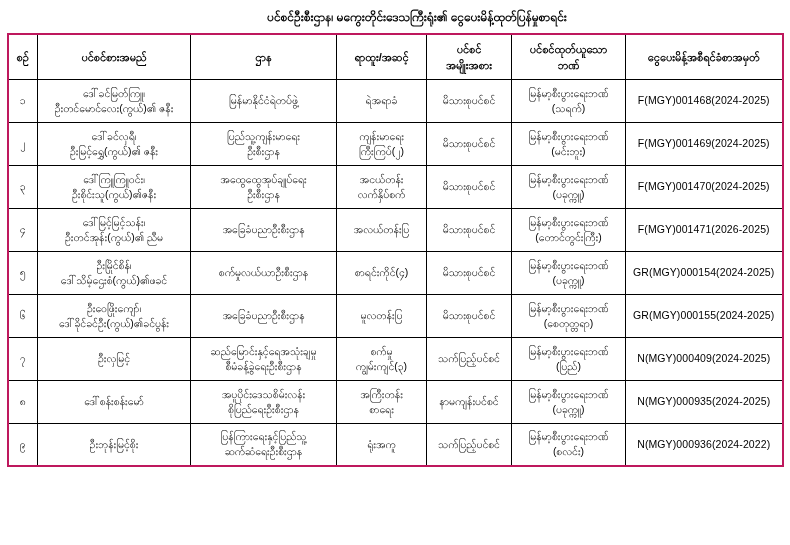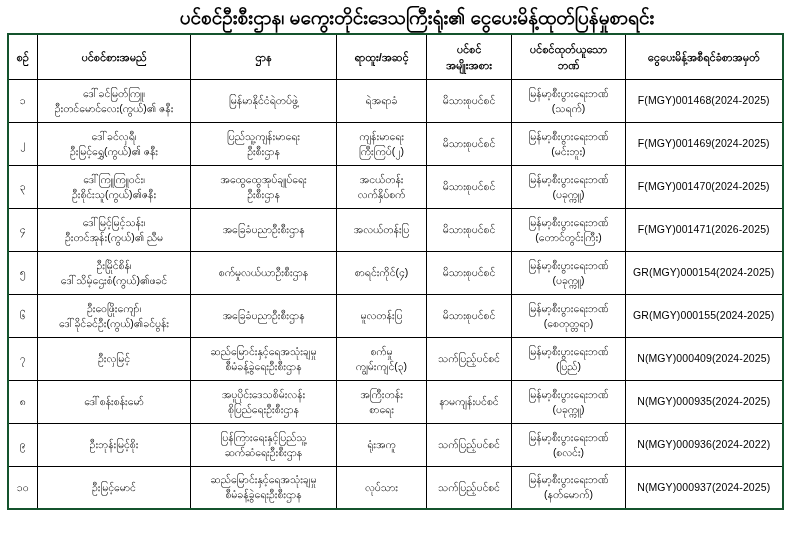--- a/index.html
+++ b/index.html
@@ -14,30 +14,30 @@
   }
   .page {
     width: 790px;
     height: 545px;
     box-sizing: border-box;
     padding-top: 5px;
   }
   .title-block {
     text-align: center;
     font-weight: bold;
-    font-size: 19px;
+    font-size: 12px;
     line-height: 25px;
     margin-left: 44px;
   }
   table.pension-table {
     width: 775px;
     margin: 3px auto 0 auto;
     border-collapse: collapse;
     table-layout: fixed;
-    border: 2px solid #14532d;
+    border: 2px solid #be185d;
   }
   table.pension-table th,
   table.pension-table td {
     border: 1px solid #000000;
     text-align: center;
     vertical-align: middle;
     padding: 1px 3px;
     white-space: pre-line;
     word-wrap: break-word;
     overflow: hidden;
@@ -194,27 +194,16 @@
         <td>၉</td>
         <td>ဦးဘုန်းမြင့်စိုး</td>
         <td>ပြန်ကြားရေးနှင့်ပြည်သူ့
 ဆက်ဆံရေးဦးစီးဌာန</td>
         <td>ရုံးအကူ</td>
         <td>သက်ပြည့်ပင်စင်</td>
         <td>မြန်မာ့စီးပွားရေးဘဏ်
 (စလင်း)</td>
         <td class="order-no">N(MGY)000936(2024-2022)</td>
       </tr>
-      <tr>
-        <td>၁၀</td>
-        <td>ဦးမြင့်မောင်</td>
-        <td>ဆည်မြောင်းနှင့်ရေအသုံးချမှု
-စီမံခန့်ခွဲရေးဦးစီးဌာန</td>
-        <td>လုပ်သား</td>
-        <td>သက်ပြည့်ပင်စင်</td>
-        <td>မြန်မာ့စီးပွားရေးဘဏ်
-(နတ်မောက်)</td>
-        <td class="order-no">N(MGY)000937(2024-2025)</td>
-      </tr>
     </tbody>
   </table>
 
 </div>
 
 </body></html>

